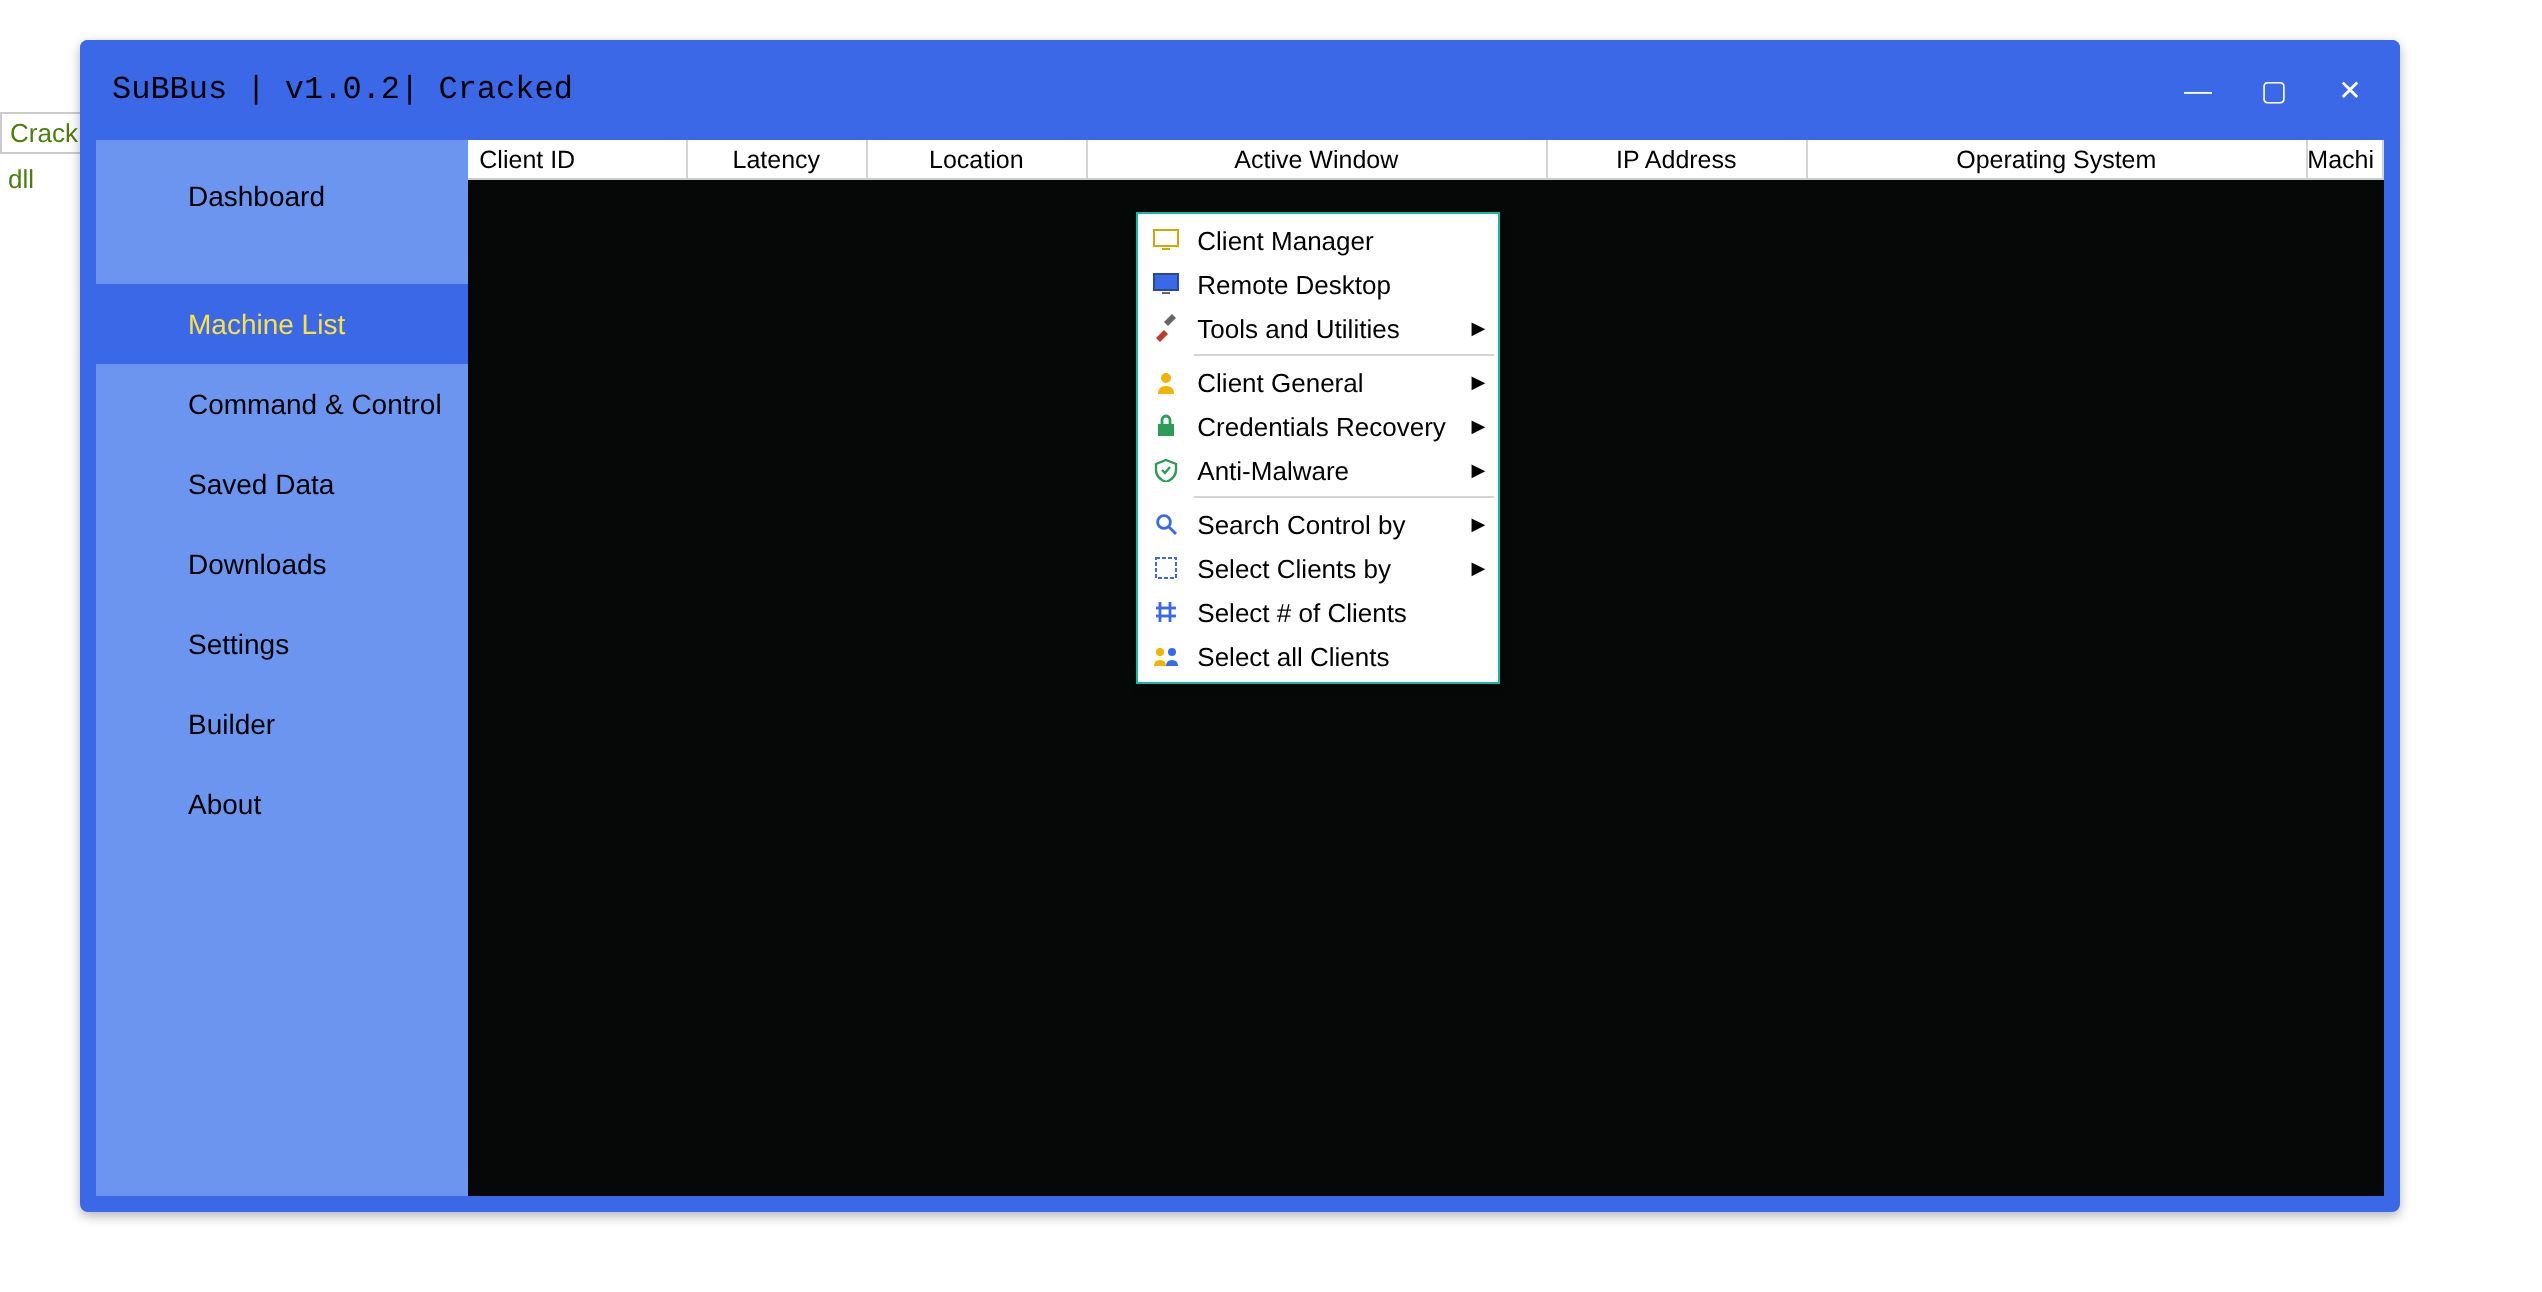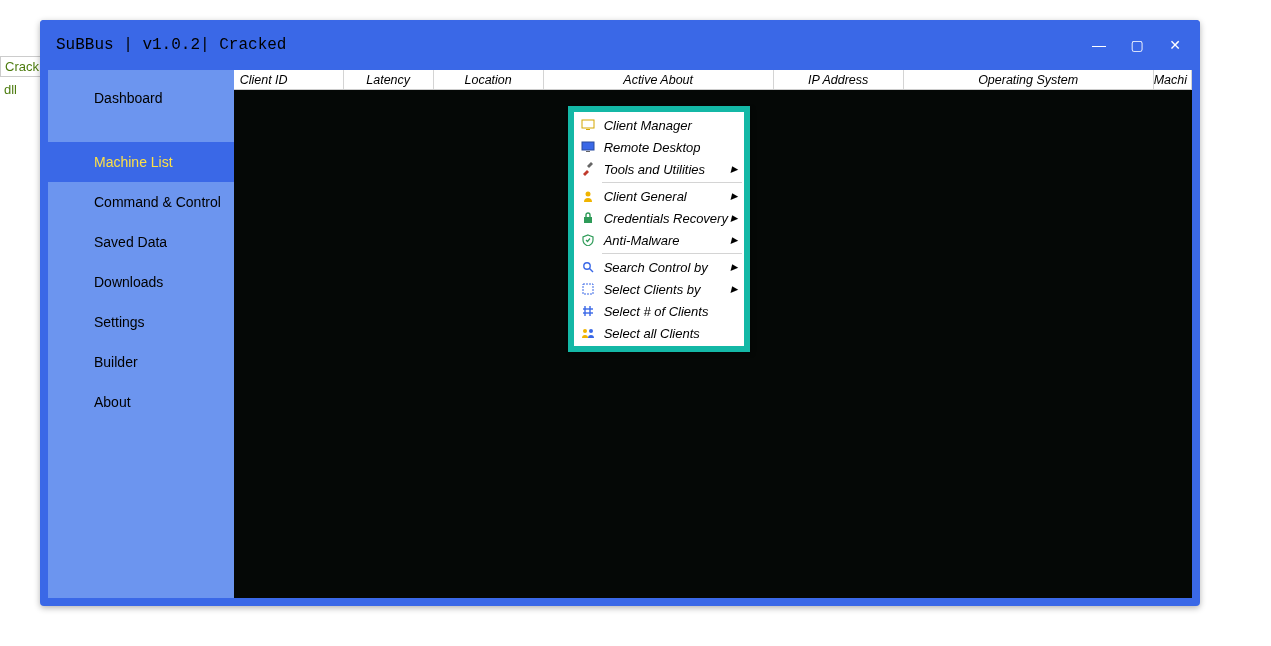--- a/index.html
+++ b/index.html
@@ -75,21 +75,20 @@
     color: #fde047;
     margin-top: 24px;
   }
 
   .main {
     flex: 1;
     display: flex;
     flex-direction: column;
     background: #050806;
     position: relative;
-    font-style: italic;
   }
   .col-head {
     height: 20px;
     display: flex;
     background: #fff;
     border-bottom: 1px solid #ccc;
     font-size: 12.5px;
     color: #000;
     overflow: hidden;
   }
@@ -108,21 +107,21 @@
   .col.c5 { width: 250px; }
   .col.c6 { flex: 1; justify-content: flex-end; padding-right:4px;}
 
   
   .ctx {
     position: absolute;
     left: 334px;
     top: 36px;
     width: 182px;
     background: #fff;
-    border: 6px solid #14b8a6;
+    border: 1px solid #14b8a6;
     box-shadow: 2px 2px 4px rgba(0,0,0,0.3);
     font-size: 13px;
     padding: 2px 0;
   }
   .ctx-item {
     display: flex;
     align-items: center;
     height: 22px;
     padding: 0 6px 0 4px;
     cursor: pointer;
@@ -174,21 +173,21 @@
       <div class="side-item">Settings</div>
       <div class="side-item">Builder</div>
       <div class="side-item">About</div>
     </div>
 
     <div class="main">
       <div class="col-head">
         <div class="col c0">Client ID</div>
         <div class="col c1">Latency</div>
         <div class="col c2">Location</div>
-        <div class="col c3">Active About</div>
+        <div class="col c3">Active Window</div>
         <div class="col c4">IP Address</div>
         <div class="col c5">Operating System</div>
         <div class="col c6">Machi</div>
       </div>
 
       <div class="ctx">
 
         <div class="ctx-item">
           <span class="ctx-icon">
             <svg width="14" height="12" viewBox="0 0 14 12">

